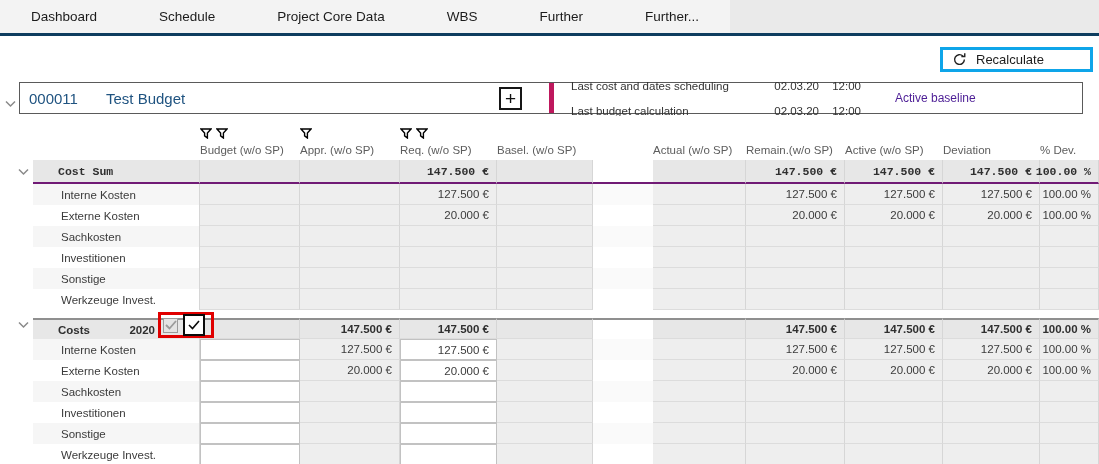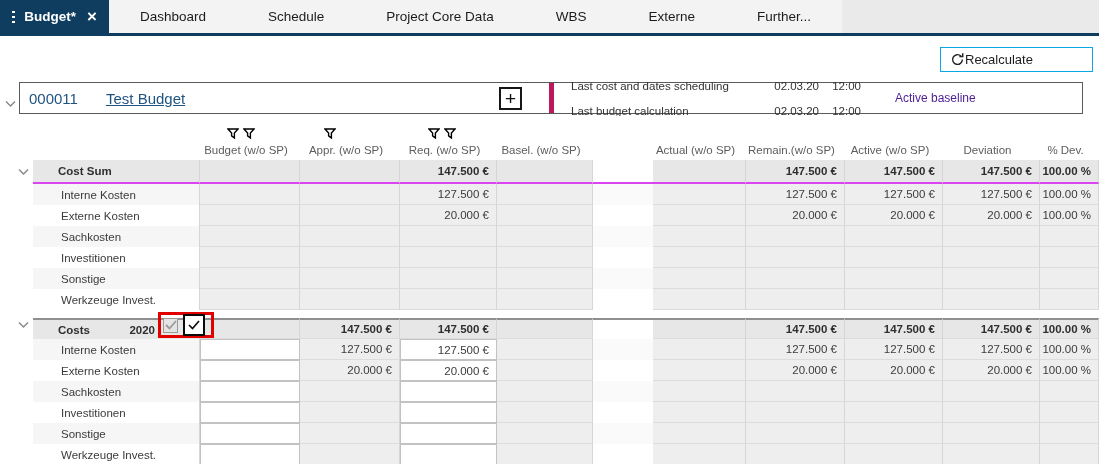--- a/index.html
+++ b/index.html
@@ -11,93 +11,84 @@
   .tab-active{background:#0e3d5f;color:#fff;display:flex;align-items:center;gap:9px;padding:0 12px;width:85px;flex:none;}
   .hamburger{display:inline-flex;flex-direction:column;gap:3px;width:17px;}
   .hamburger i{display:block;height:2px;background:#fff;}
   .tab-active .lbl{font-size:13.5px;font-weight:700;white-space:nowrap;}
   .tab-close{color:#fff;font-size:17px;font-weight:700;line-height:1;margin-left:2px;cursor:default;}
   .tab{display:flex;align-items:center;padding:0 31px;font-size:13.5px;color:#1b1b1b;white-space:nowrap;}
   .tab-fill{flex:1;background:#eaeaea;}
 
   
   .toolbar{height:44px;position:relative;background:#fff;}
-  .recalc-btn{position:absolute;right:6px;top:11px;width:153px;height:25px;box-sizing:border-box;background:#fff;border:1px solid #0ea5e9;display:flex;align-items:center;gap:0;padding:0 9px;font-size:13px;color:#1d1d1d;cursor:default;}
+  .recalc-btn{position:absolute;right:6px;top:11px;width:153px;height:25px;box-sizing:border-box;background:#fff;border:3px solid #0ea5e9;display:flex;align-items:center;gap:9px;padding:0 9px;font-size:13px;color:#1d1d1d;cursor:default;}
 
   
   .hdrstrip{height:36px;position:relative;background:#fff;}
   .hdr-chev{position:absolute;left:5px;top:14px;}
   .hdr-box{position:absolute;left:19px;right:16px;top:2px;height:32px;box-sizing:border-box;border:1px solid #5a5a5a;display:flex;align-items:stretch;background:#fff;}
   .sec1{width:534px;flex:none;display:flex;align-items:center;border-right:5px solid #be185d;padding-left:9px;box-sizing:border-box;}
   .proj-id{font-size:15px;color:#1f5380;}
-  .proj-name{font-size:15px;color:#1f5380;margin-left:28px;text-decoration:underline;}
+  .proj-name{font-size:15px;color:#1f5380;margin-left:28px;}
   .plus-btn{margin-left:auto;margin-right:27px;width:23px;height:23px;box-sizing:border-box;border:2px solid #161616;background:#fff;display:flex;align-items:center;justify-content:center;font-size:19px;line-height:1;color:#111;padding:0;}
   .sec2{flex:1;display:flex;align-items:center;padding-left:17px;}
   .info-lines{display:grid;grid-template-columns:198px 50px 42px;row-gap:13px;font-size:11.5px;color:#333;}
   .info-lines .dt{text-align:right;}
   .baseline{margin-left:34px;font-size:12px;color:#4c1d95;}
 
   
   .grid-row,.hdr-row{display:grid;grid-template-columns:33px 167px 100px 100px 97px 96px 60px 93px 99px 98px 97px 59px;position:relative;}
 
   
   .hdr-row{height:44px;background:#fff;}
-  .col-hdr{display:flex;flex-direction:column;justify-content:flex-end;align-items:center;padding:0 8px 4px 0;color:#5d5d5d;font-size:11.5px;white-space:nowrap;}
+  .col-hdr{display:flex;flex-direction:column;justify-content:flex-end;align-items:flex-start;padding:0 8px 4px 0;color:#5d5d5d;font-size:11.5px;white-space:nowrap;}
   .icons{display:flex;gap:4px;margin-bottom:3px;}
   .col-budget .icons{margin-right:10px;}
   .col-appr .icons{margin-right:32px;}
   .col-req .icons{margin-right:6px;}
 
   
   .cell{box-sizing:border-box;border-right:1px solid #d6d6d6;border-bottom:1px solid #dcdcdc;font-size:11.5px;color:#3b3b3b;display:flex;align-items:center;justify-content:flex-end;padding-right:7px;overflow:visible;white-space:nowrap;}
   .cell.lbl{justify-content:flex-start;padding-left:28px;padding-right:0;border-bottom:none;}
   .cell.gutter{border:none;background:#fff;justify-content:flex-end;padding-right:4px;}
   .cell.gapcell{border:none;background:#fff;}
   .gap-a{background:#fafafa !important;}
   .ro{background:#eeeeee;}
   .edit{background:#ffffff;border:1px solid #c2c2c2;}
   .stripe-a{background:#f6f6f6;}
   .stripe-b{background:#ffffff;}
   .row-sub{height:21px;}
   .grp .cell{background:#e7e7e7;font-weight:700;color:#2f2f2f;}
   .grp .cell.gutter{background:#fff;}
   .grp .cell.gapcell{background:#fff;}
   .row-costsum{height:24px;}
-  .row-costsum .cell:not(.gutter){border-bottom:2px solid #d946ef;}
+  .row-costsum .cell:not(.gutter){border-bottom:2px solid #701a75;font-family:Liberation Mono, monospace;}
   .row-costs{height:29px;}
   .row-costs .cell:not(.gutter){border-top:2px solid #8f8f8f;margin-top:8px;}
   .grp .lbl{padding-left:25px;}
   .year{margin-left:auto;margin-right:44px;}
 
   
   .anno{position:absolute;left:158px;top:2px;width:56px;height:26px;box-sizing:border-box;border:3px solid #e00000;display:flex;align-items:center;gap:5px;padding:0 2px;z-index:5;}
   .cb-small{width:15px;height:15px;box-sizing:border-box;background:#e4e4e4;border:1px solid #9b9b9b;display:flex;align-items:center;justify-content:center;flex:none;}
   .cb-big{width:22px;height:22px;box-sizing:border-box;background:#fff;border:2px solid #0a0a0a;display:flex;align-items:center;justify-content:center;flex:none;}
 </style>
 </head>
 <body>
 
 <div id="app">
 
   <div class="tabbar">
-    <div class="tab-active">
-      <span class="hamburger">
-          <i></i>
-          <i></i>
-          <i></i>
-        </span>
-      <span class="lbl">Budget*</span>
-      <span class="tab-close">×</span>
-    </div>
     <div style="display:flex;align-items:stretch;">
         <div class="tab">Dashboard</div>
         <div class="tab">Schedule</div>
         <div class="tab">Project Core Data</div>
         <div class="tab">WBS</div>
-        <div class="tab">Externe</div>
+        <div class="tab">Further</div>
         <div class="tab">Further...</div>
       </div>
     <div class="tab-fill"></div>
   </div>
 
   <div class="toolbar">
     <button class="recalc-btn">
       <span style="display:inline-flex;">
         <svg width="15" height="15" viewBox="0 0 16 16">
             <path d="M13.2 8a5.2 5.2 0 1 1-1.6-3.75" fill="none" stroke="#222" stroke-width="1.5"></path>

